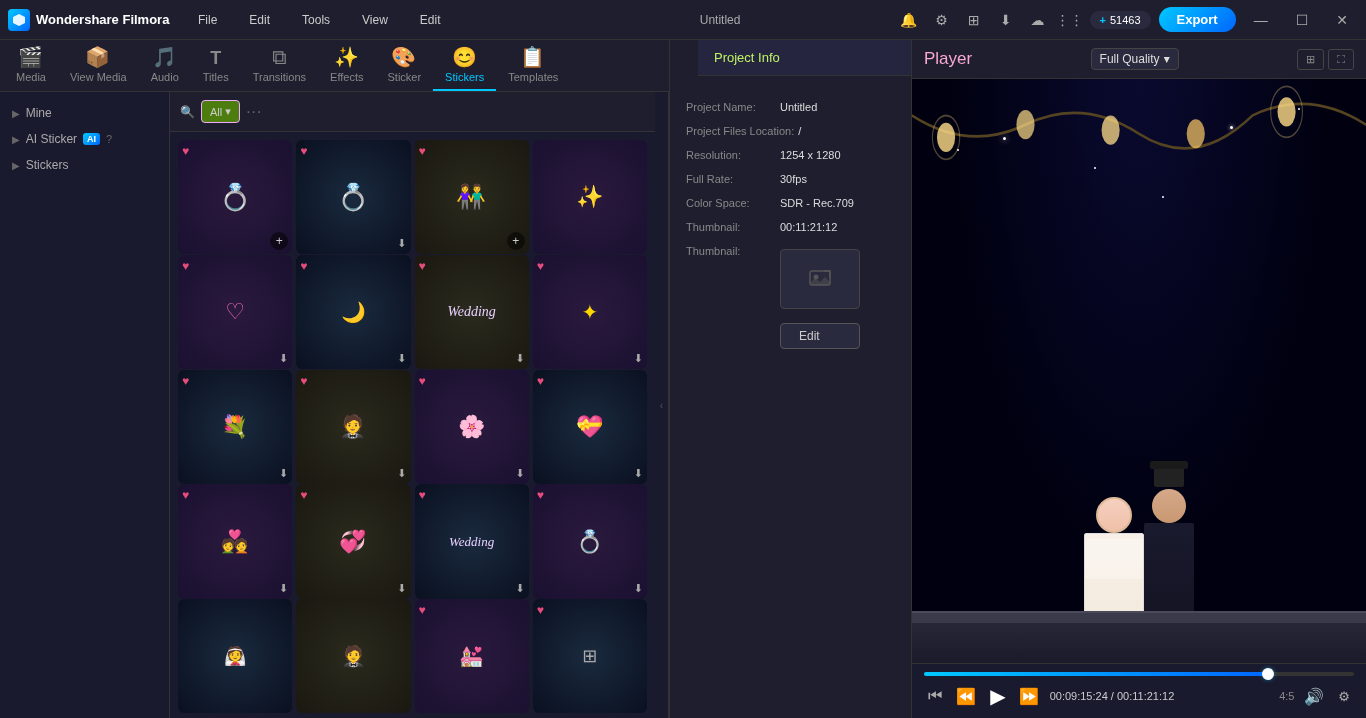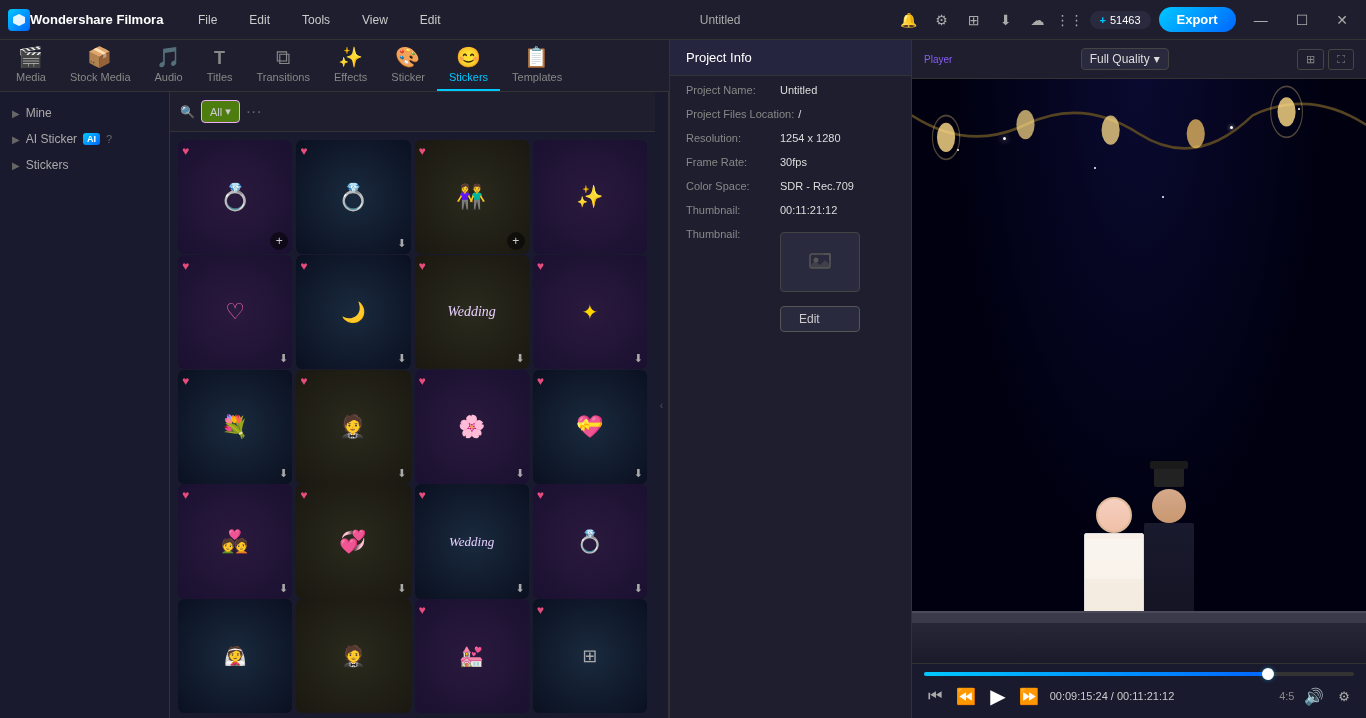--- a/index.html
+++ b/index.html
@@ -4,21 +4,21 @@
   <style>
     * { box-sizing: border-box; margin: 0; padding: 0; }
     body { width: 1366px; height: 718px; background: #1a1a2e; font-family: 'Segoe UI', Arial, sans-serif; color: #ccc; overflow: hidden; font-size: 12px; }
 
     
     #titlebar {
       display: flex; align-items: center; height: 40px;
       background: #1e1e2e; border-bottom: 1px solid #333;
       padding: 0 8px; user-select: none;
     }
-    #titlebar .logo { display: flex; align-items: center; color: #fff; font-size: 13px; font-weight: 600; min-width: 180px; }
+    #titlebar .logo { display: flex; align-items: center; gap: 6px; color: #fff; font-size: 13px; font-weight: 600; min-width: 180px; }
     #titlebar .logo-icon { width: 22px; height: 22px; background: linear-gradient(135deg, #00c8ff, #0066ff); border-radius: 4px; display: flex; align-items: center; justify-content: center; font-size: 10px; color: #fff; font-weight: bold; }
     #titlebar .nav-menu { display: flex; gap: 12px; flex: 1; }
     #titlebar .nav-item { color: #ccc; padding: 4px 10px; cursor: pointer; border-radius: 3px; font-size: 12px; }
     #titlebar .title { flex: 1; text-align: center; color: #aaa; font-size: 12px; }
     #titlebar .right-controls { display: flex; align-items: center; gap: 8px; }
     #titlebar .icon-btn { width: 24px; height: 24px; display: flex; align-items: center; justify-content: center; color: #aaa; cursor: pointer; border-radius: 3px; font-size: 14px; }
     #titlebar .credits { display: flex; align-items: center; gap: 4px; background: #2a2a3e; border-radius: 12px; padding: 3px 10px; font-size: 11px; color: #fff; }
     #titlebar .credits .plus { color: #00c8ff; font-weight: bold; }
     #titlebar .export-btn { background: linear-gradient(135deg, #00c8ff, #0066ff); color: #fff; border: none; border-radius: 16px; padding: 5px 18px; font-size: 13px; font-weight: 700; cursor: pointer; display: flex; align-items: center; gap: 4px; }
     #titlebar .win-btn { color: #aaa; font-size: 14px; padding: 4px 10px; cursor: pointer; }
@@ -81,32 +81,32 @@
     .sticker-bg3 { background: radial-gradient(circle, #2a2a1e, #1a1810); }
 
     
     .collapse-handle { width: 14px; background: #1a1a2e; border-right: 1px solid #333; display: flex; align-items: center; justify-content: center; cursor: pointer; color: #555; font-size: 10px; }
 
     
     #project-info {
       width: 242px; background: #1e1e2e; border-right: 1px solid #333;
       display: flex; flex-direction: column;
     }
-    #project-info-header { background: #252540; padding: 10px 16px; font-size: 13px; color: #ffffff; font-weight: 500; border-bottom: 1px solid #333; }
-    #project-info-body { padding: 8px 16px; display: flex; flex-direction: column; gap: 12px; overflow-y: auto; }
+    #project-info-header { background: #252540; padding: 10px 16px; font-size: 13px; color: #bef264; font-weight: 500; border-bottom: 1px solid #333; margin-left: 28px; }
+    #project-info-body { padding: 25px 16px; display: flex; flex-direction: column; gap: 12px; overflow-y: auto; }
     .info-row { display: flex; align-items: flex-start; gap: 4px; }
     .info-label { color: #888; font-size: 11px; min-width: 90px; }
     .info-value { color: #ddd; font-size: 11px; flex: 1; }
     .thumbnail-box { width: 80px; height: 60px; background: #2a2a3e; border: 1px solid #444; border-radius: 4px; display: flex; align-items: center; justify-content: center; color: #555; font-size: 20px; margin: 4px 0; }
     .edit-btn { background: #2a2a3e; border: 1px solid #555; color: #ccc; border-radius: 4px; padding: 5px 18px; cursor: pointer; font-size: 12px; display: inline-block; margin-top: 4px; }
 
     
     #player-panel { flex: 1; background: #0d0d1a; display: flex; flex-direction: column; }
     #player-header { display: flex; align-items: center; justify-content: space-between; padding: 8px 12px; border-bottom: 1px solid #333; background: #1e1e2e; }
-    #player-header .player-label { color: #8b5cf6; font-size: 10px; }
+    #player-header .player-label { color: #f9a8d4; font-size: 17px; }
     #player-header .quality-select { background: #2a2a3e; border: 1px solid #444; color: #ddd; border-radius: 4px; padding: 3px 8px; font-size: 12px; display: flex; align-items: center; gap: 4px; cursor: pointer; }
     #player-header .view-btns { display: flex; gap: 4px; }
     #player-header .view-btn { background: transparent; border: 1px solid #444; color: #888; border-radius: 3px; padding: 3px 8px; cursor: pointer; font-size: 11px; }
     #player-canvas { flex: 1; display: flex; align-items: center; justify-content: center; background: #0a0a1a; position: relative; overflow: hidden; }
 
     
     #player-controls { background: #1a1a2e; border-top: 1px solid #333; padding: 8px 12px; display: flex; flex-direction: column; gap: 6px; }
     #progress-bar { width: 100%; height: 4px; background: #333; border-radius: 2px; position: relative; cursor: pointer; }
     #progress-fill { height: 100%; background: linear-gradient(to right, #00c8ff, #0066ff); border-radius: 2px; width: 80%; }
     #progress-thumb { position: absolute; top: -4px; left: 80%; width: 12px; height: 12px; background: #fff; border-radius: 50%; transform: translateX(-50%); box-shadow: 0 0 4px rgba(0,200,255,0.5); }
@@ -158,21 +158,21 @@
 
   <div id="toolbar">
 
     <div id="tabbar">
       <div class="tab-item">
         <span class="tab-icon">🎬</span>
         <span>Media</span>
       </div>
       <div class="tab-item">
         <span class="tab-icon">📦</span>
-        <span>Stock Media</span>
+        <span>View Media</span>
       </div>
       <div class="tab-item">
         <span class="tab-icon">🎵</span>
         <span>Audio</span>
       </div>
       <div class="tab-item">
         <span class="tab-icon" style="font-size:18px;font-weight:bold;">T</span>
         <span>Titles</span>
       </div>
       <div class="tab-item">
@@ -339,21 +339,21 @@
       </div>
       <div class="info-row">
         <span class="info-label">Project Files Location:</span>
         <span class="info-value">/</span>
       </div>
       <div class="info-row">
         <span class="info-label">Resolution:</span>
         <span class="info-value">1254 x 1280</span>
       </div>
       <div class="info-row">
-        <span class="info-label">Frame Rate:</span>
+        <span class="info-label">Full Rate:</span>
         <span class="info-value">30fps</span>
       </div>
       <div class="info-row">
         <span class="info-label">Color Space:</span>
         <span class="info-value">SDR - Rec.709</span>
       </div>
       <div class="info-row">
         <span class="info-label">Thumbnail:</span>
         <span class="info-value">00:11:21:12</span>
       </div>

